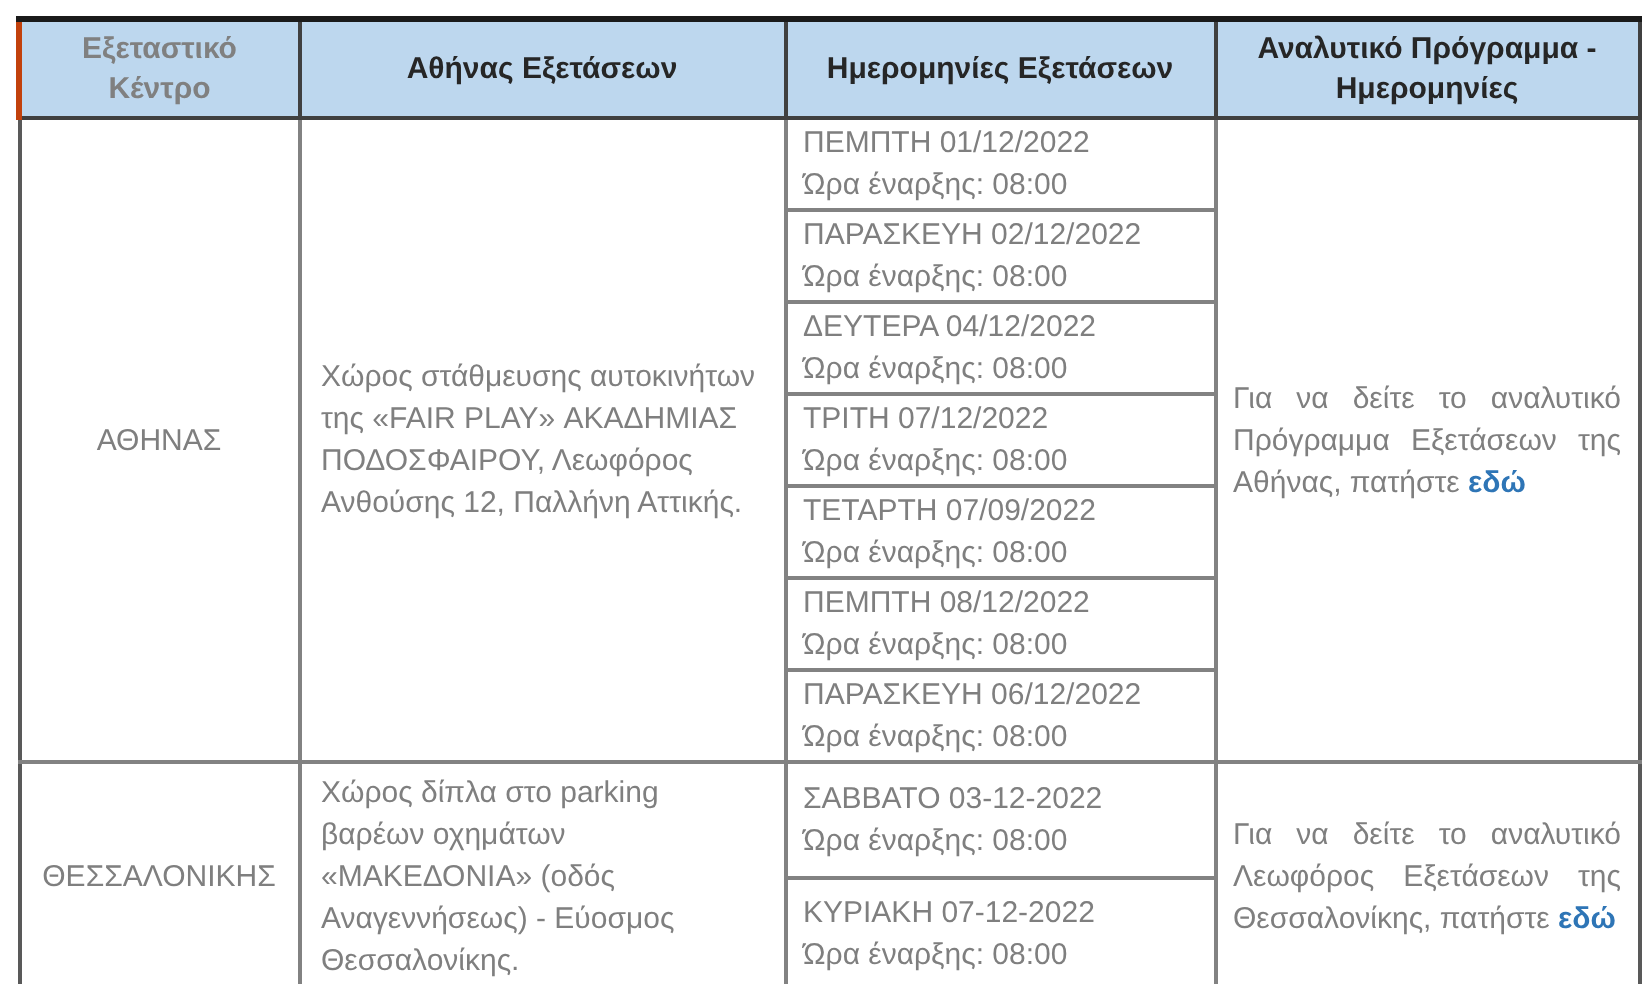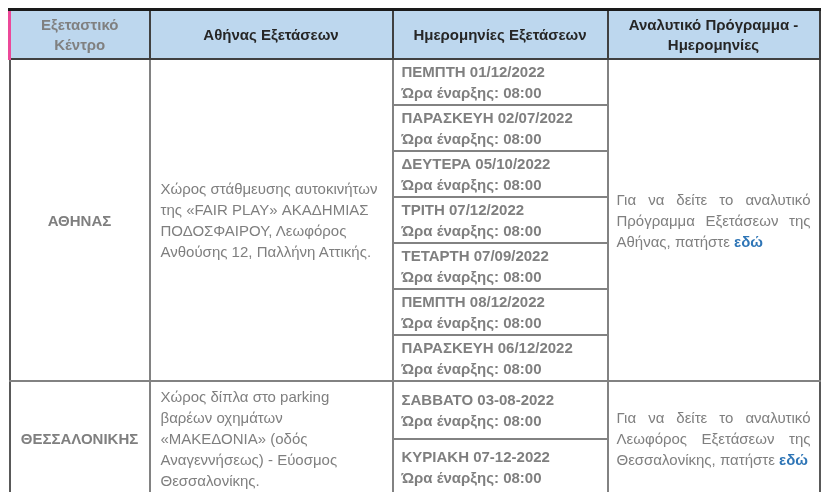--- a/index.html
+++ b/index.html
@@ -34,45 +34,44 @@
     color:var(--header-text);
     font-size:15px;
     font-weight:bold;
     text-align:center;
     vertical-align:middle;
     padding:4px 6px;
     line-height:1.3;
   }
   thead th.first{
     color:var(--header-first-text);
-    border-left:3px solid #ec4899;
+    border-left:3px solid #c2410c;
   }
   tbody td{
     border:2px solid var(--border-gray);
     color:var(--body-text);
     font-size:15px;
     vertical-align:middle;
     background:#ffffff;
   }
   td.center-cell{
-    font-weight:bold;
+    font-weight:normal;
     text-align:center;
     padding:2px;
     border-left-color:#595959;
   }
   td.location-cell{
     padding:4px 10px;
     line-height:1.4;
     text-align:left;
   }
   td.date-cell{
     padding:1px 8px;
     line-height:1.4;
     text-align:left;
-    font-weight:bold;
   }
   td.program-cell{
     padding:4px 8px;
     line-height:1.4;
     text-align:justify;
     border-right-color:#595959;
   }
   tr.h46{height:46px;}
   tr.h50{height:50px;}
   tr.head{height:47px;}
@@ -110,27 +109,27 @@
         <div>ΠΕΜΠΤΗ 01/12/2022</div>
         <div>Ώρα έναρξης: 08:00</div>
       </td>
       <td class="program-cell" rowspan="7">
         <span>Για να δείτε το αναλυτικό Πρόγραμμα Εξετάσεων της Αθήνας, πατήστε</span>
         <a class="edo-link">εδώ</a>
       </td>
     </tr>
     <tr class="h46">
       <td class="date-cell">
-        <div>ΠΑΡΑΣΚΕΥΗ 02/07/2022</div>
+        <div>ΠΑΡΑΣΚΕΥΗ 02/12/2022</div>
         <div>Ώρα έναρξης: 08:00</div>
       </td>
     </tr>
     <tr class="h46">
       <td class="date-cell">
-        <div>ΔΕΥΤΕΡΑ 05/10/2022</div>
+        <div>ΔΕΥΤΕΡΑ 04/12/2022</div>
         <div>Ώρα έναρξης: 08:00</div>
       </td>
     </tr>
     <tr class="h46">
       <td class="date-cell">
         <div>ΤΡΙΤΗ 07/12/2022</div>
         <div>Ώρα έναρξης: 08:00</div>
       </td>
     </tr>
     <tr class="h46">
@@ -149,21 +148,21 @@
       <td class="date-cell">
         <div>ΠΑΡΑΣΚΕΥΗ 06/12/2022</div>
         <div>Ώρα έναρξης: 08:00</div>
       </td>
     </tr>
 
     <tr class="h50">
       <td class="center-cell" rowspan="2">ΘΕΣΣΑΛΟΝΙΚΗΣ</td>
       <td class="location-cell" rowspan="2">Χώρος δίπλα στο parking βαρέων οχημάτων «ΜΑΚΕΔΟΝΙΑ» (οδός Αναγεννήσεως) - Εύοσμος Θεσσαλονίκης.</td>
       <td class="date-cell">
-        <div>ΣΑΒΒΑΤΟ 03-08-2022</div>
+        <div>ΣΑΒΒΑΤΟ 03-12-2022</div>
         <div>Ώρα έναρξης: 08:00</div>
       </td>
       <td class="program-cell" rowspan="2">
         <span>Για να δείτε το αναλυτικό Λεωφόρος Εξετάσεων της Θεσσαλονίκης, πατήστε</span>
         <a class="edo-link">εδώ</a>
       </td>
     </tr>
     <tr class="h50">
       <td class="date-cell">
         <div>ΚΥΡΙΑΚΗ 07-12-2022</div>

